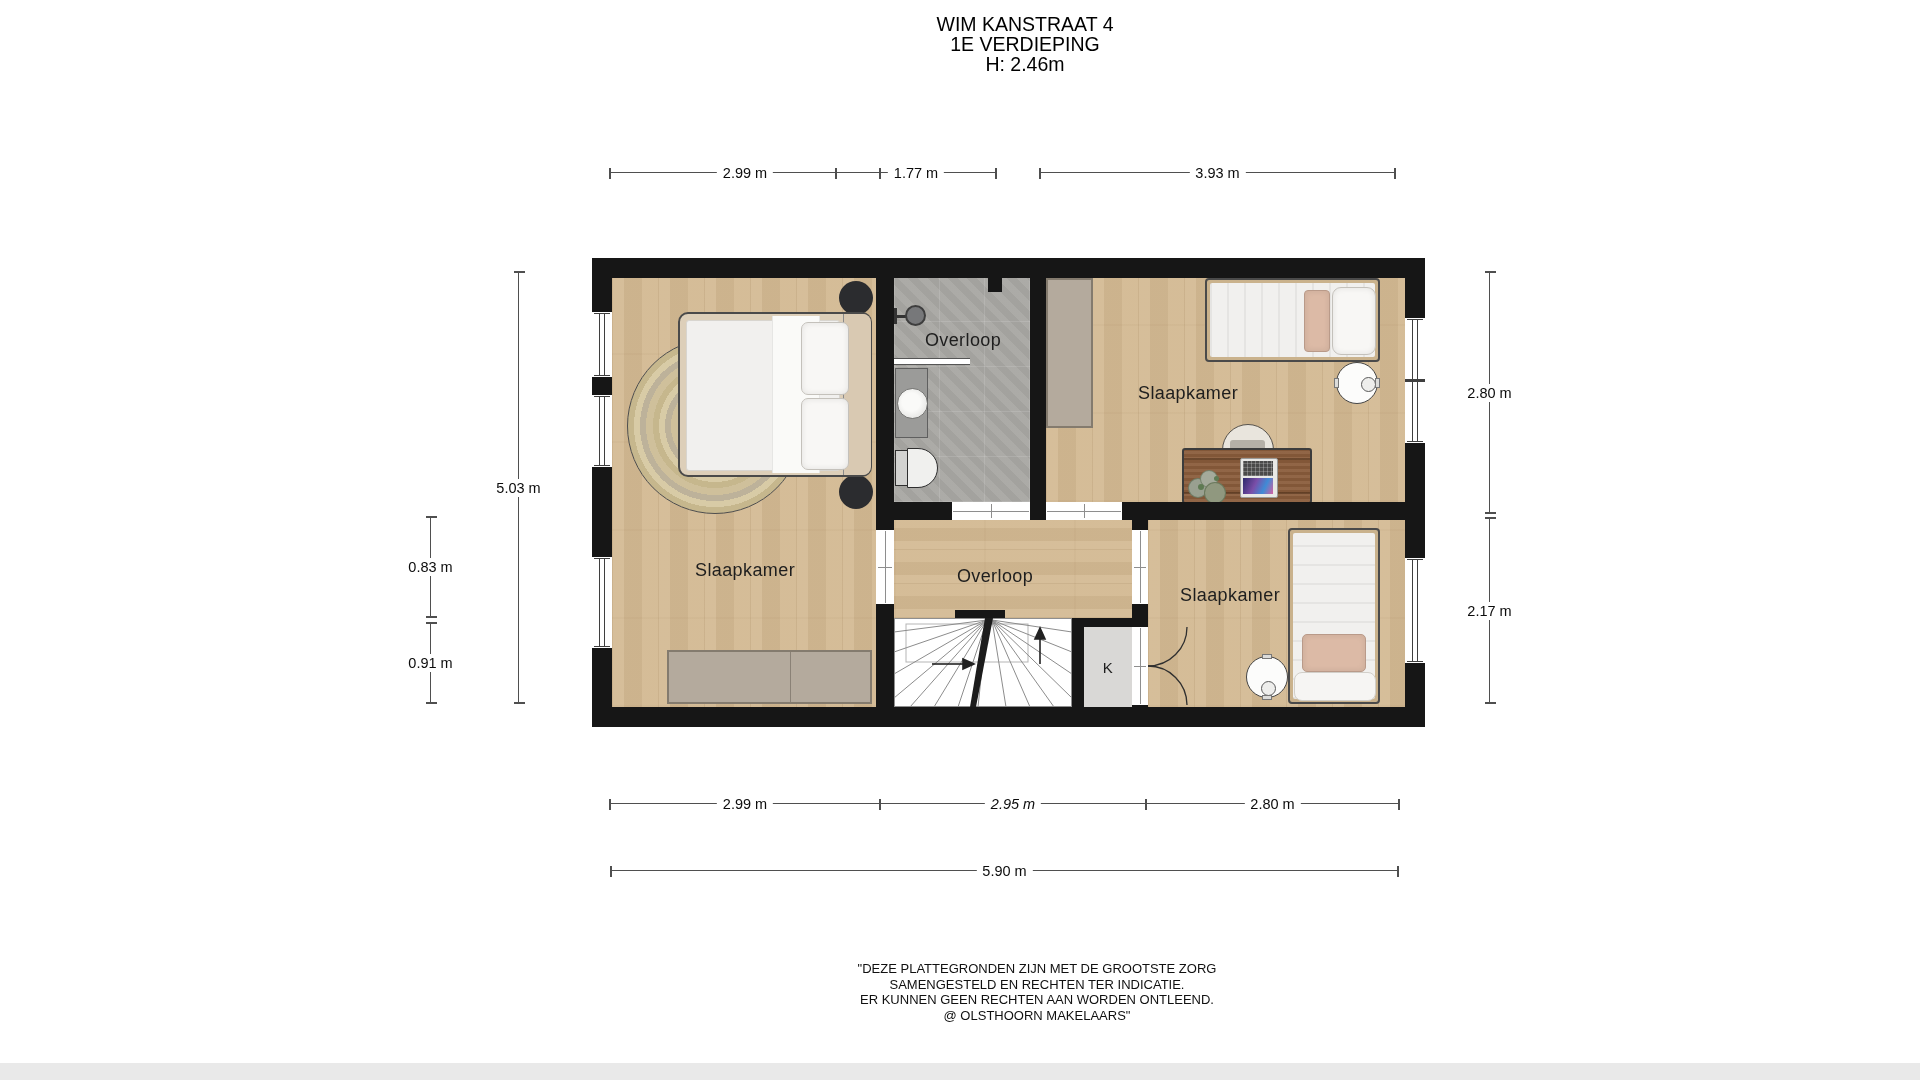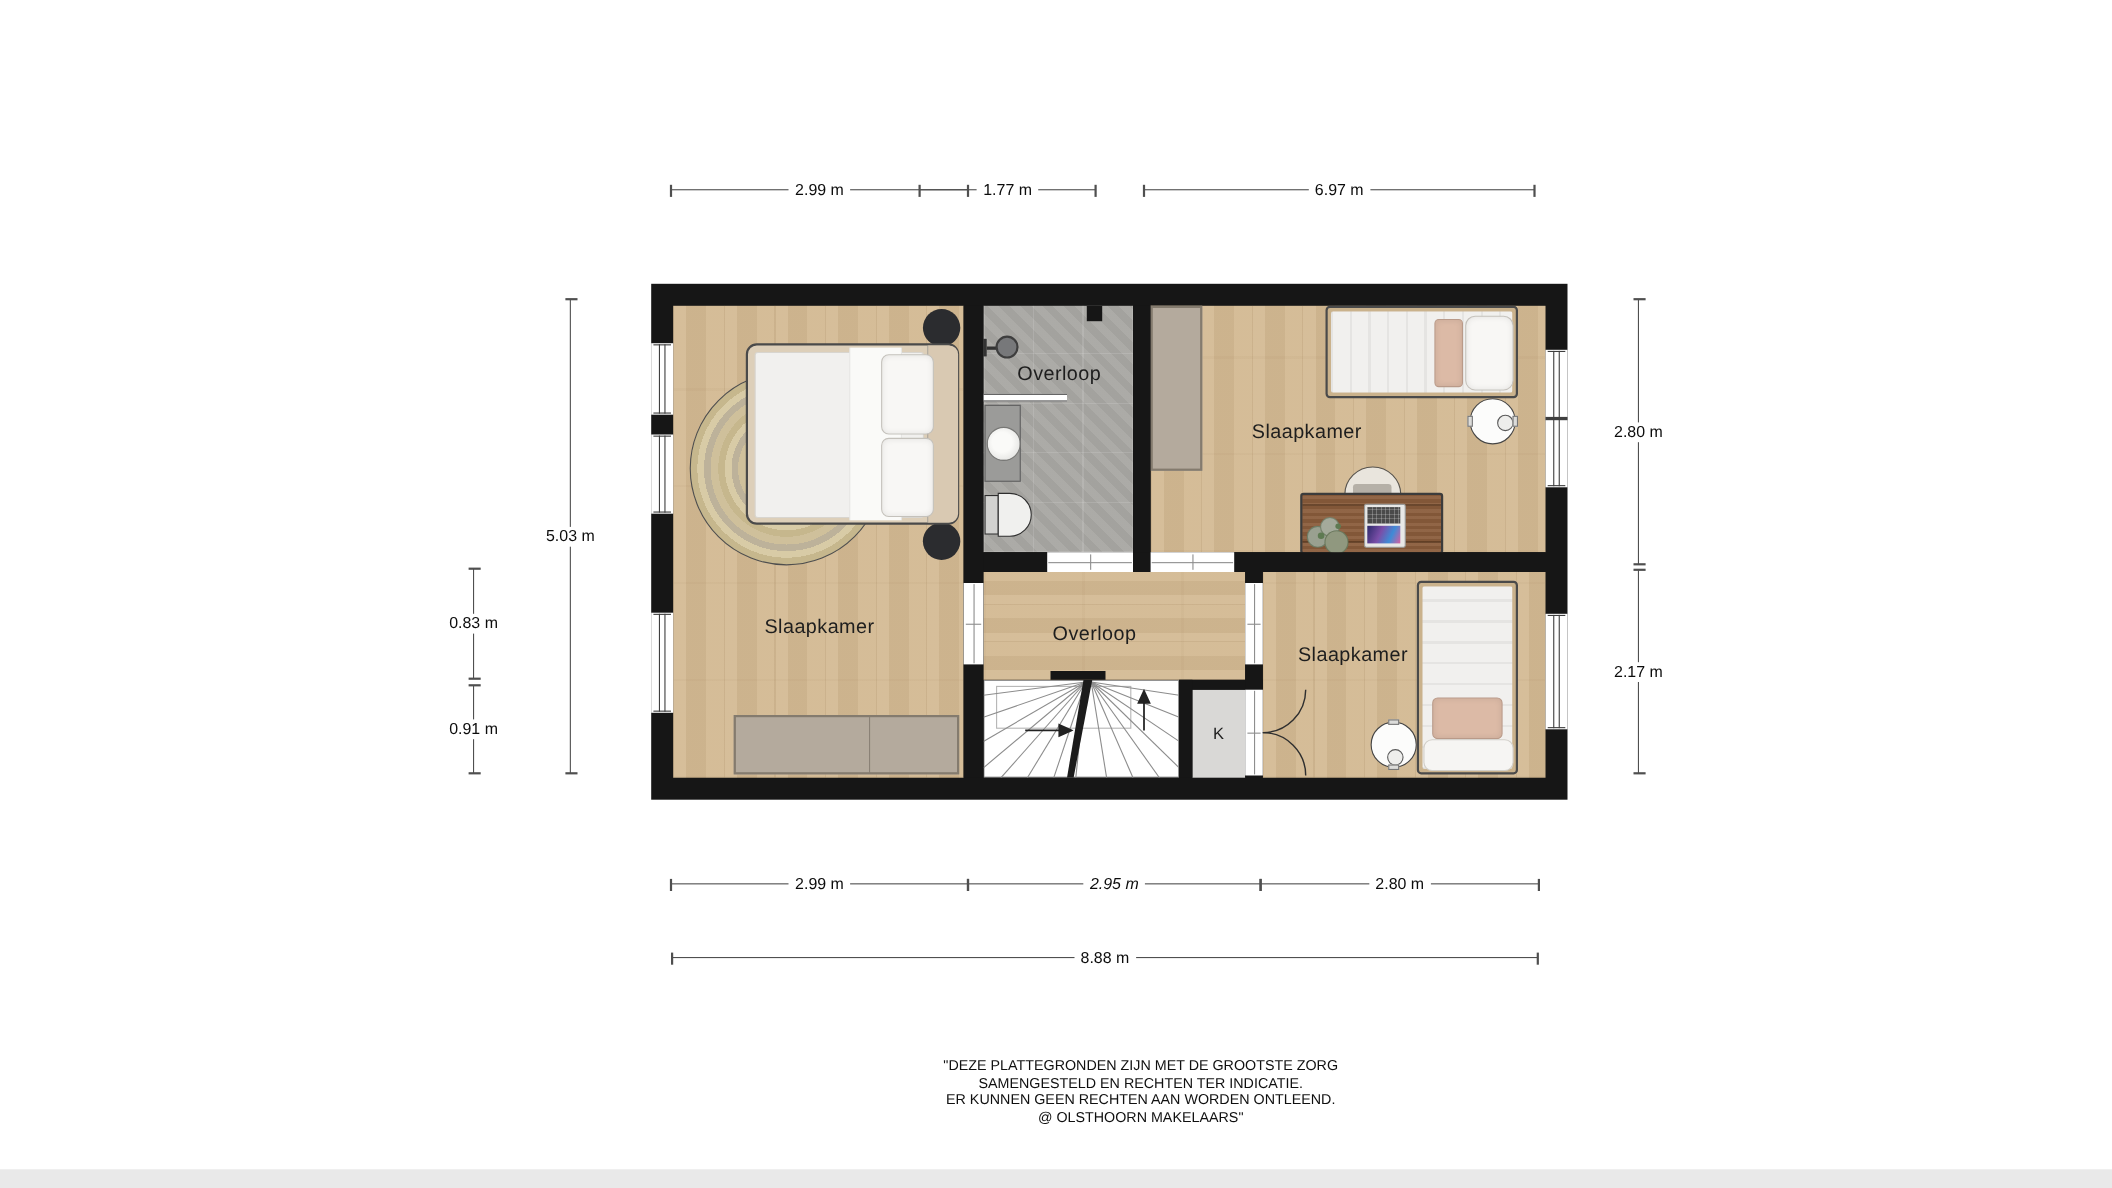--- a/index.html
+++ b/index.html
@@ -47,29 +47,34 @@
   .pillow{position:absolute;background:#f8f7f5;border:1px solid #c4c1bb;border-radius:7px;box-shadow:inset 0 0 6px rgba(0,0,0,0.09);}
   .pillow.pink{background:#dcbaa6;border-color:#b99a89;}
   .title{ text-align:center;font-size:19.5px;line-height:20px;color:#000;}
   .disclaimer{text-align:center;font-size:13px;line-height:15.5px;color:#101010;}
 </style>
 </head>
 <body>
 
 <div id="page">
 
+  <div class="abs title" style="left:1025px;top:14px;transform:translateX(-50%);">
+    <div>WIM KANSTRAAT 4</div>
+    <div>1E VERDIEPING</div>
+    <div>H: 2.46m</div>
+  </div>
 
   <div class="dim-h" style="left:610px;top:172px;width:270px;">
       <span class="lbl">2.99 m</span>
     </div>
   <div class="dim-h" style="left:836px;top:172px;width:160px;">
       <span class="lbl">1.77 m</span>
     </div>
   <div class="dim-h" style="left:1040px;top:172px;width:355px;">
-      <span class="lbl">6.97 m</span>
+      <span class="lbl">3.93 m</span>
     </div>
 
   <div class="dim-v" style="left:518px;top:272px;height:431px;">
       <span class="lbl">5.03 m</span>
     </div>
   <div class="dim-v" style="left:430px;top:517px;height:100px;">
       <span class="lbl">0.83 m</span>
     </div>
   <div class="dim-v" style="left:430px;top:623px;height:80px;">
       <span class="lbl">0.91 m</span>
@@ -231,21 +236,21 @@
   <div class="dim-h" style="left:610px;top:803px;width:270px;">
       <span class="lbl">2.99 m</span>
     </div>
   <div class="dim-h" style="left:880px;top:803px;width:266px;font-style:italic;">
       <span class="lbl">2.95 m</span>
     </div>
   <div class="dim-h" style="left:1146px;top:803px;width:253px;">
       <span class="lbl">2.80 m</span>
     </div>
   <div class="dim-h" style="left:611px;top:870px;width:787px;">
-      <span class="lbl">8.88 m</span>
+      <span class="lbl">5.90 m</span>
     </div>
 
   <div class="abs disclaimer" style="left:1037px;top:961px;transform:translateX(-50%);white-space:nowrap;">
     <div>"DEZE PLATTEGRONDEN ZIJN MET DE GROOTSTE ZORG</div>
     <div>SAMENGESTELD EN RECHTEN TER INDICATIE.</div>
     <div>ER KUNNEN GEEN RECHTEN AAN WORDEN ONTLEEND.</div>
     <div>@ OLSTHOORN MAKELAARS"</div>
   </div>
 
 

